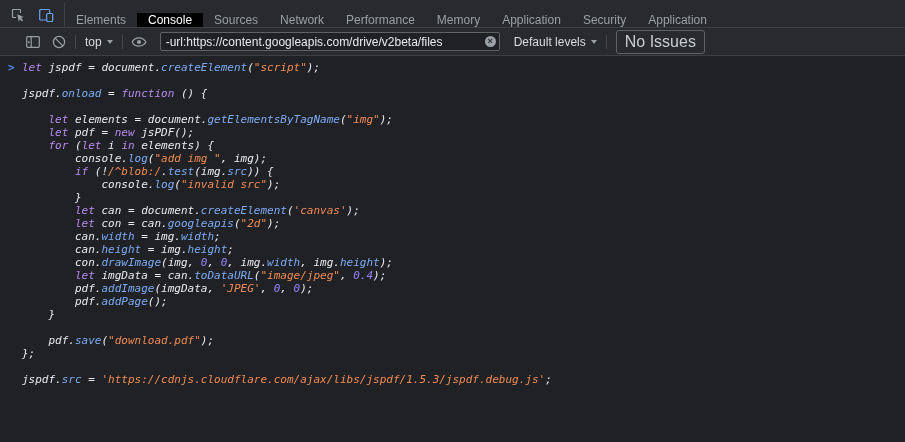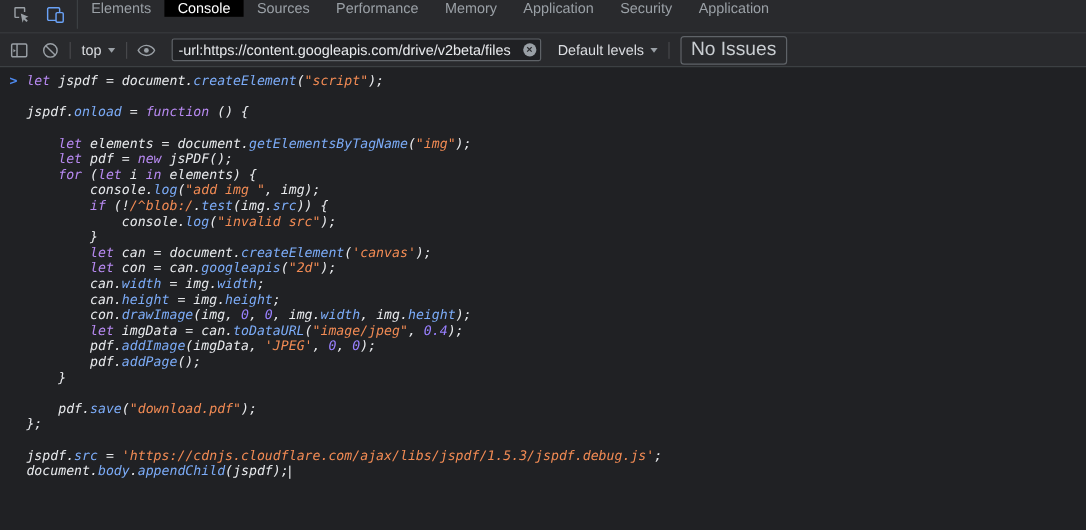--- a/index.html
+++ b/index.html
@@ -7,21 +7,21 @@
   body {
     width: 905px; height: 442px;
     background: var(--bg, #202124);
     overflow: hidden;
     font-family: "Liberation Sans", sans-serif;
   }
 
   
   .tabbar {
     height: 28px;
-    display: flex; align-items: flex-start;
+    display: flex; align-items: flex-end;
     background: var(--toolbar-bg, #292a2d);
     border-bottom: 1px solid var(--border, #3c4043);
     user-select: none;
   }
   .corner {
     display: flex; align-items: center; gap: 2px;
     padding: 0 5px;
     border-right: 1px solid var(--border, #3c4043);
   }
   .icon-btn {
@@ -40,38 +40,38 @@
     cursor: pointer; white-space: nowrap;
   }
   .tab.active { background: var(--tab-active-bg, #000); color: var(--tab-active-text, #fff); }
 
   
   .toolbar {
     height: 28px;
     display: flex; align-items: center;
     background: var(--toolbar-bg, #292a2d);
     border-bottom: 1px solid var(--border, #3c4043);
-    padding: 0 3px;
+    padding: 0 20px;
     user-select: none;
   }
   .sep { width: 1px; height: 14px; background: #47484b; margin: 0 3px; }
   .dropdown {
     display: flex; align-items: center; gap: 5px;
     padding: 0 6px; font-size: 12px; color: #dadce0;
     cursor: pointer; white-space: nowrap;
   }
   .chev {
     width: 0; height: 0;
     border-left: 3.5px solid transparent;
     border-right: 3.5px solid transparent;
     border-top: 4px solid var(--icon, #9aa0a6);
   }
   .filter-box {
     position: relative;
-    width: 308px; height: 19px; margin: 0 8px;
+    width: 340px; height: 19px; margin: 0 8px;
     border: 1px solid #5f6368; border-radius: 2px;
     background: var(--bg, #202124);
     display: flex; align-items: center;
   }
   .filter-input {
     flex: 1; height: 100%; min-width: 0;
     background: transparent; border: none; outline: none;
     color: var(--tok-plain, #e8eaed);
     font-size: 12px; font-family: inherit;
     padding: 0 16px 0 5px;
@@ -133,20 +133,21 @@
       <svg width="16" height="16" viewBox="0 0 16 16">
         <rect x="1.7" y="2.5" width="10" height="10.5" rx="1" fill="none" stroke="currentColor" stroke-width="1.2"></rect>
         <rect x="8.7" y="6.5" width="6" height="8" rx="1" fill="#292a2d" stroke="currentColor" stroke-width="1.2"></rect>
       </svg>
     </button>
   </div>
   <div class="tabs">
       <div class="tab">Elements</div>
       <div class="tab active">Console</div>
       <div class="tab">Sources</div>
+      <div class="tab">Network</div>
       <div class="tab">Performance</div>
       <div class="tab">Memory</div>
       <div class="tab">Application</div>
       <div class="tab">Security</div>
       <div class="tab">Application</div>
     </div>
 </div>
 
 <div class="toolbar">
   <button class="icon-btn">
@@ -207,15 +208,14 @@
       <div class="code-line"><span class="tok-p">        con.</span><span class="tok-m">drawImage</span><span class="tok-p">(img, </span><span class="tok-n">0</span><span class="tok-p">, </span><span class="tok-n">0</span><span class="tok-p">, img.</span><span class="tok-m">width</span><span class="tok-p">, img.</span><span class="tok-m">height</span><span class="tok-p">);</span></div>
       <div class="code-line"><span class="tok-p">        </span><span class="tok-k">let</span><span class="tok-p"> imgData = can.</span><span class="tok-m">toDataURL</span><span class="tok-p">(</span><span class="tok-s">"image/jpeg"</span><span class="tok-p">, </span><span class="tok-n">0.4</span><span class="tok-p">);</span></div>
       <div class="code-line"><span class="tok-p">        pdf.</span><span class="tok-m">addImage</span><span class="tok-p">(imgData, </span><span class="tok-s">'JPEG'</span><span class="tok-p">, </span><span class="tok-n">0</span><span class="tok-p">, </span><span class="tok-n">0</span><span class="tok-p">);</span></div>
       <div class="code-line"><span class="tok-p">        pdf.</span><span class="tok-m">addPage</span><span class="tok-p">();</span></div>
       <div class="code-line"><span class="tok-p">    }</span></div>
       <div class="code-line">&nbsp;</div>
       <div class="code-line"><span class="tok-p">    pdf.</span><span class="tok-m">save</span><span class="tok-p">(</span><span class="tok-s">"download.pdf"</span><span class="tok-p">);</span></div>
       <div class="code-line"><span class="tok-p">};</span></div>
       <div class="code-line">&nbsp;</div>
       <div class="code-line"><span class="tok-p">jspdf.</span><span class="tok-m">src</span><span class="tok-p"> = </span><span class="tok-s">'https://cdnjs.cloudflare.com/ajax/libs/jspdf/1.5.3/jspdf.debug.js'</span><span class="tok-p">;</span></div>
-      <div class="code-line"><span class="tok-p">document.</span><span class="tok-m">body</span><span class="tok-p">.</span><span class="tok-m">appendChild</span><span class="tok-p">(jspdf);</span><span class="caret"></span></div>
     </div>
 </div>
 
 </body></html>

